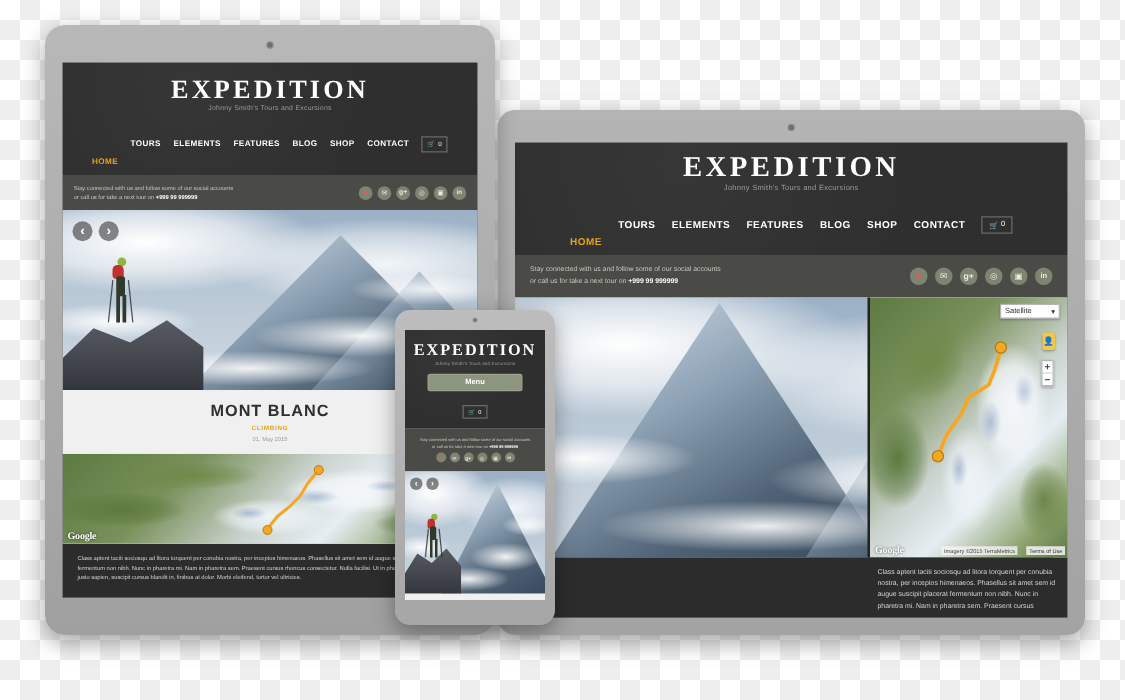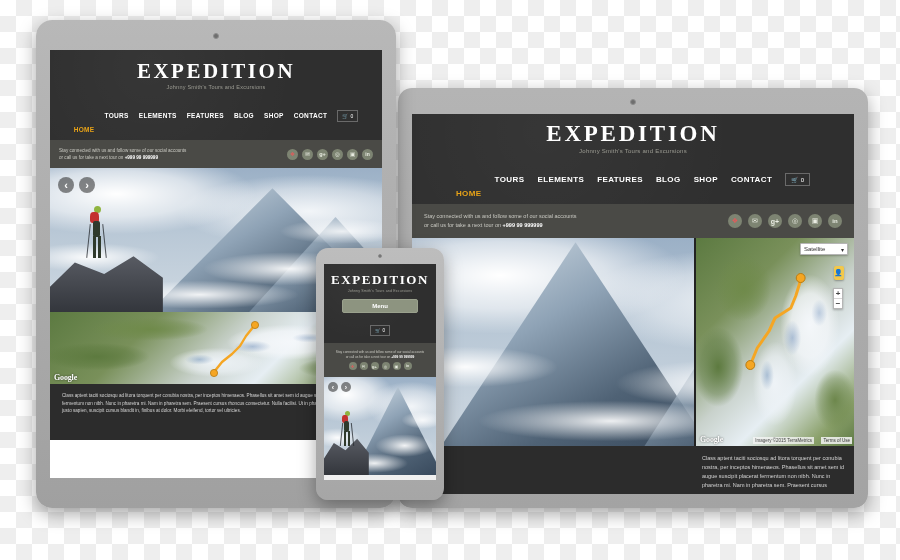--- a/index.html
+++ b/index.html
@@ -368,20 +368,25 @@
             <span class="body" style="left:12px;top:30px;width:3px;height:22px;"></span>
             <span class="pole" style="left:2px;top:18px;width:1px;height:34px;transform:rotate(6deg);"></span>
             <span class="pole" style="left:18px;top:18px;width:1px;height:34px;transform:rotate(-6deg);"></span>
           </div>
           <div class="slider-arrows" style="left:8px;top:9px;gap:5px;">
             <span class="arrow" style="width:16px;height:16px;font-size:11px;">‹</span>
             <span class="arrow" style="width:16px;height:16px;font-size:11px;">›</span>
           </div>
         </div>
 
+        <div class="caption" style="padding:9px 0 9px;">
+          <div class="title" style="font-size:13px;">MONT BLANC</div>
+          <div class="cat" style="font-size:5px;margin-top:4px;">CLIMBING</div>
+          <div class="date" style="font-size:4.6px;margin-top:3px;">01, May 2015</div>
+        </div>
 
         <div class="map" style="height:72px;">
           <div class="terrain"></div>
           <div class="glacier"></div>
           <svg class="route" style="left:0;top:0;width:100%;height:100%;" viewBox="0 0 332 72" preserveAspectRatio="none">
             <polyline points="164,60 172,50 182,42 190,34 196,24 204,14" fill="none" stroke="#f5a623" stroke-width="2.4" stroke-linecap="round" stroke-linejoin="round"></polyline>
             <circle cx="164" cy="61" r="3.6" fill="#f5a623" stroke="#b87b12" stroke-width=".8"></circle>
             <circle cx="205" cy="13" r="3.6" fill="#f5a623" stroke="#b87b12" stroke-width=".8"></circle>
           </svg>
           <div class="gmaps-logo" style="font-size:8px;">Google</div>

